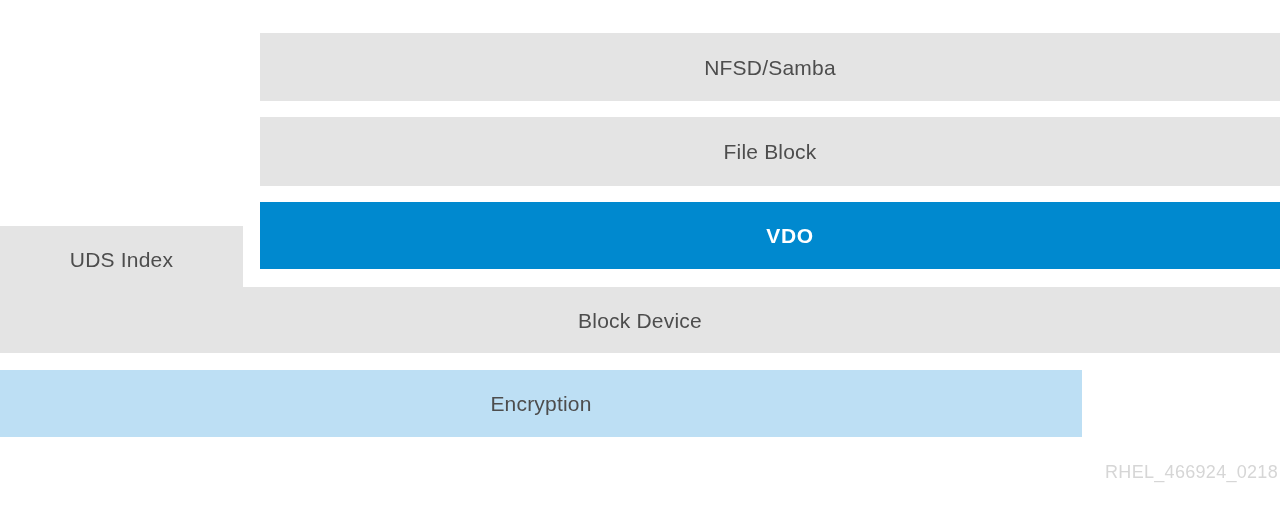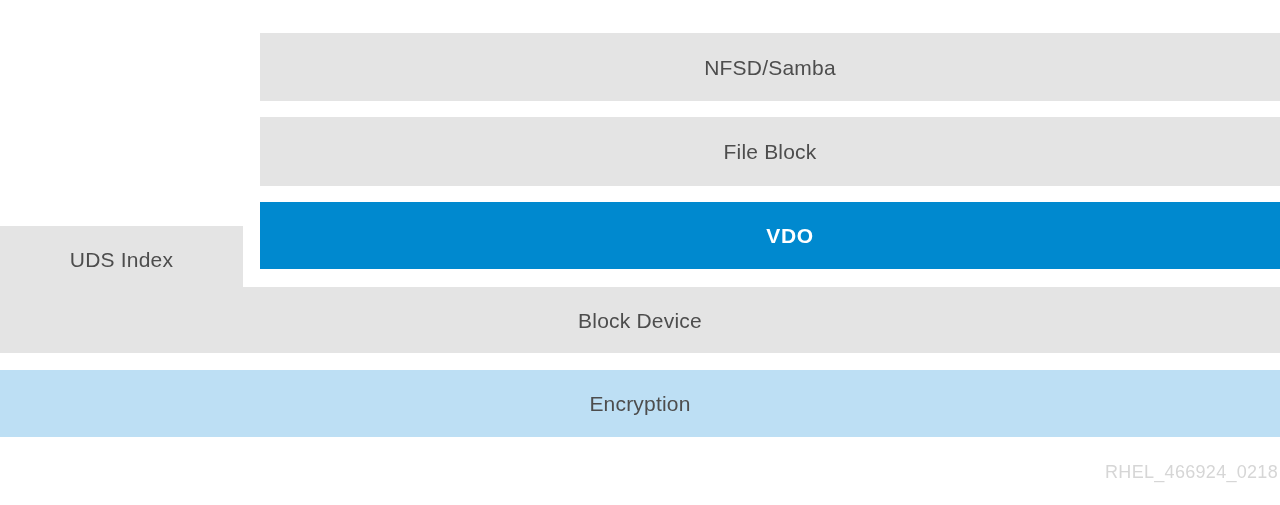--- a/index.html
+++ b/index.html
@@ -111,21 +111,21 @@
 
   #row-block-device {
     left: 0px;
     top: 287px;
     width: 1280px;
     height: 66px;
   }
   #row-encryption {
     left: 0px;
     top: 370px;
-    width: 1280px;
+    width: 1082px;
     height: 67px;
   }
 
   
   #watermark {
     position: absolute;
     right: 2px;
     top: 463px;
     font-size: 18px;
     line-height: 1;

